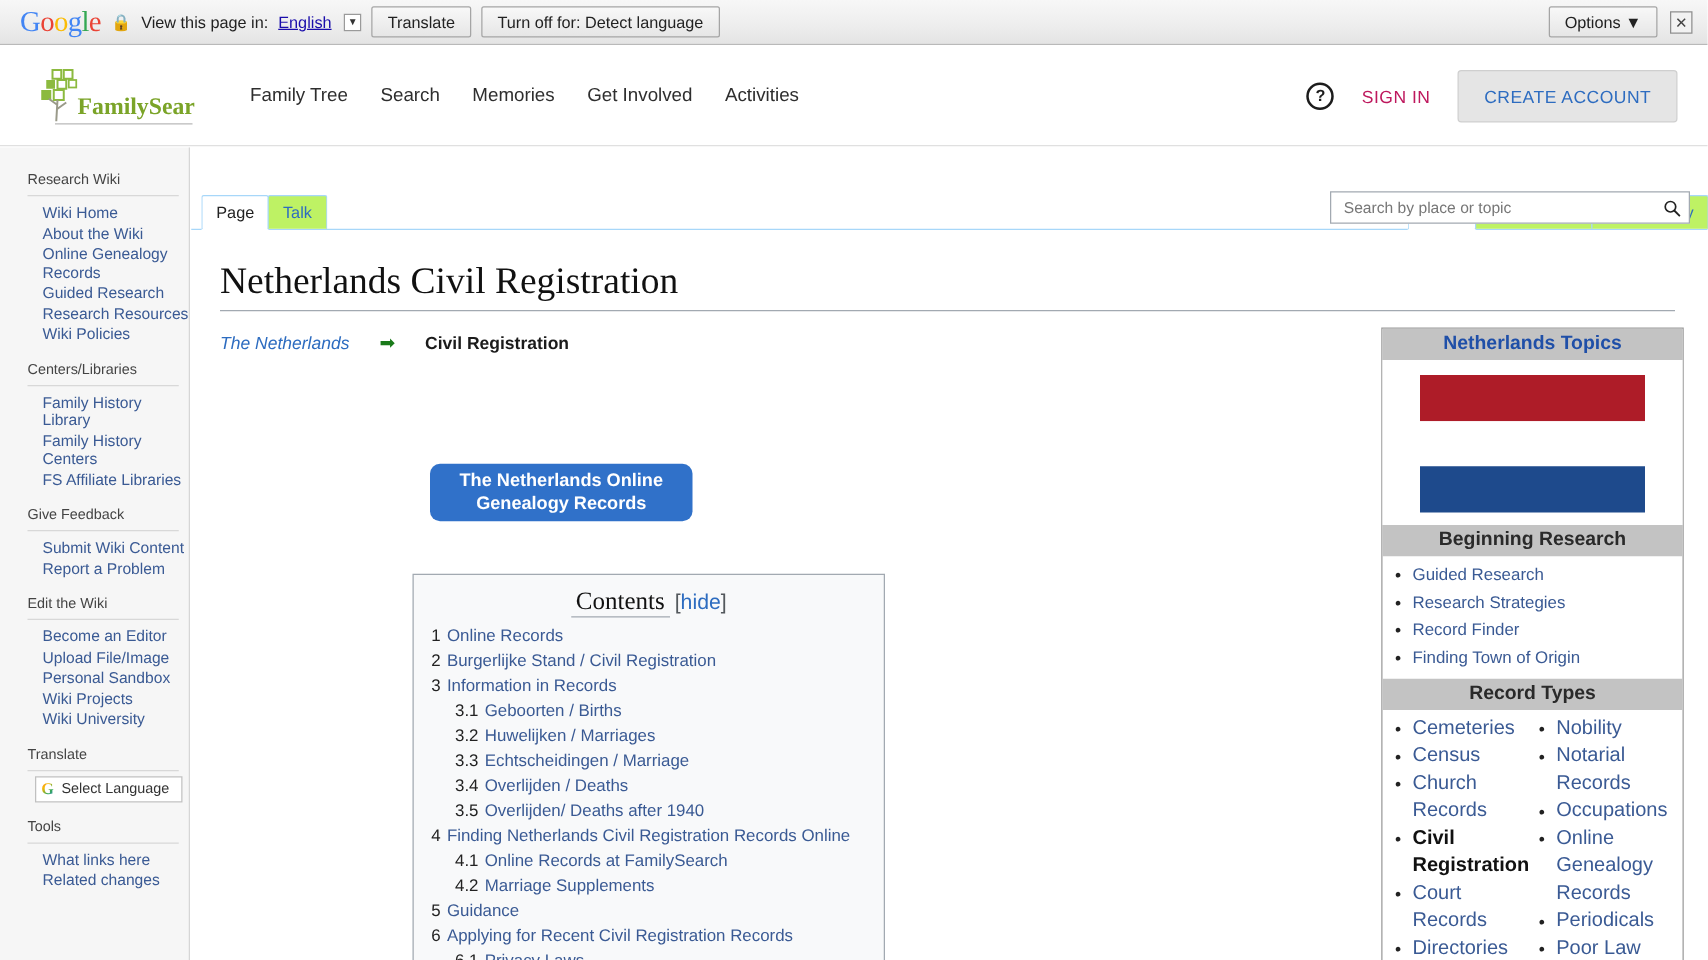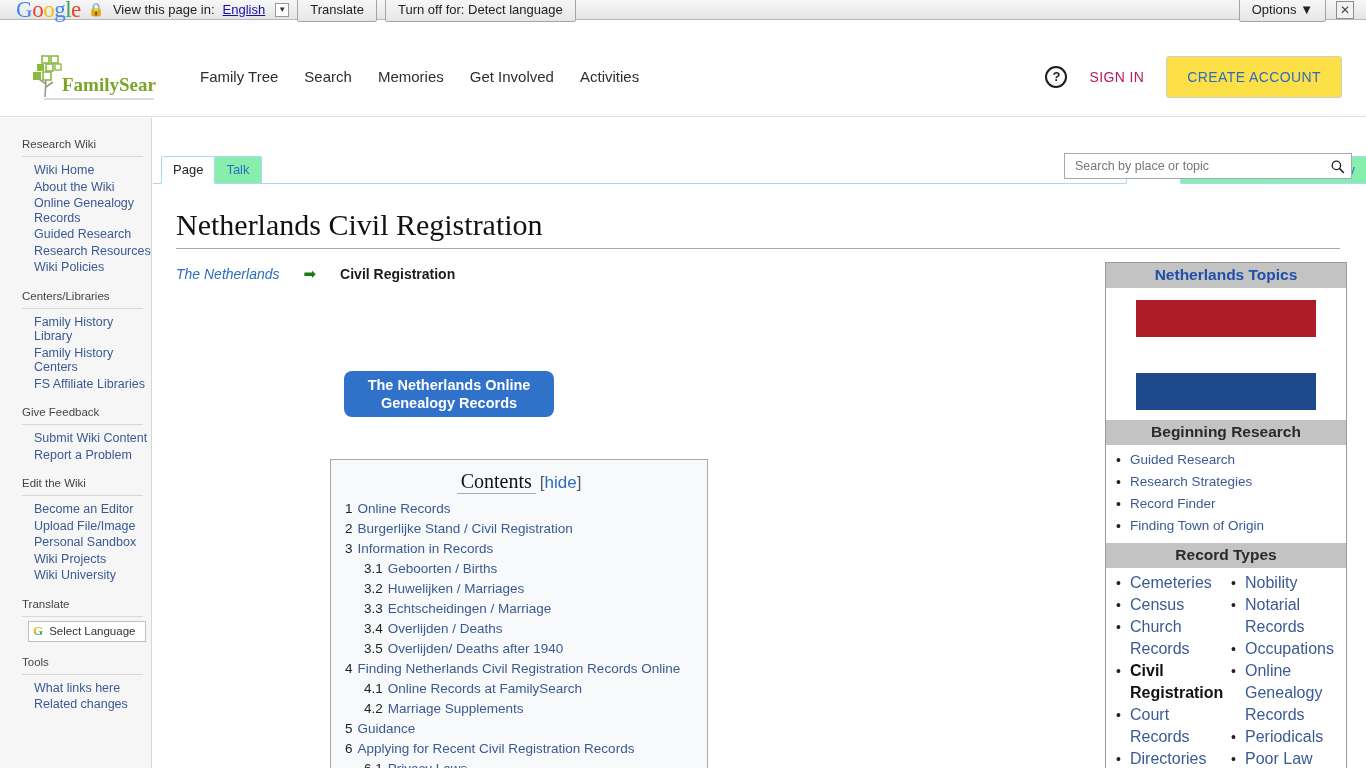--- a/index.html
+++ b/index.html
@@ -9,21 +9,21 @@
     overflow: hidden;
     background: #ffffff;
     font-family: "Liberation Sans", sans-serif;
     font-size: 13px;
     color: #222;
   }
 
   
   #gtranslate-bar {
     position: absolute; left: 0; top: 0;
-    width: 1366px; height: 20px;
+    width: 1366px; height: 36px;
     background: linear-gradient(to bottom, #f7f7f7 0%, #ededed 60%, #e4e4e4 100%);
     border-bottom: 1px solid #b9b9b9;
     display: flex; align-items: center;
     padding: 0 8px;
   }
   #gtranslate-bar .gt-left { display: flex; align-items: center; gap: 8px; }
   .google-logo { font-family: "Liberation Serif", serif; font-size: 23px; letter-spacing: -0.5px; padding-left: 8px;}
   .google-logo .b { color:#4285F4 } .google-logo .r { color:#EA4335 }
   .google-logo .y { color:#FBBC05 } .google-logo .g { color:#34A853 }
   .lock-icon { color: #6d6d6d; font-size: 13px; }
@@ -60,21 +60,21 @@
     color:#2e2e2e; text-decoration:none; font-size:15px;
   }
   .fs-right { margin-left:auto; display:flex; align-items:center; gap:22px; }
   .help-icon {
     width:22px; height:22px; border:2px solid #1c1c1c; border-radius:50%;
     display:flex; align-items:center; justify-content:center;
     font-size:13px; font-weight:bold; color:#1c1c1c;
   }
   .signin-link { color:#be185d; font-size:14px; letter-spacing:0.4px; text-decoration:none; }
   .create-btn {
-    border:1px solid #cfcfcf; border-radius:3px; background:#fde047;
+    border:1px solid #cfcfcf; border-radius:3px; background:#e5e5e5;
     color:#2d6cc0; font-size:14px; letter-spacing:0.4px;
     padding:12px 20px; cursor:pointer; font-family:"Liberation Sans", sans-serif;
   }
 
   
   #left-sidebar {
     position:absolute; left:0; top:118px; width:152px; height:650px;
     background:#f6f6f6; border-right:1px solid #d6d6d6;
     padding: 12px 0 0 0; overflow:hidden;
   }
@@ -109,21 +109,21 @@
   
   #tab-row {
     position:absolute; left:0; top:38px; width:1213px; height:28px;
     border-bottom:1px solid #a7d7f9; background:transparent;
   }
   .tabs-left { position:absolute; left:8px; bottom:0; display:flex; align-items:flex-end; }
   .tabs-right { position:absolute; right:0; bottom:0; display:flex; align-items:flex-end; }
   .wtab {
     font-size:13px; padding: 5px 11px 5px 11px; line-height:16px;
     border:1px solid #a7d7f9; border-bottom:none;
-    background:#86efac; color:#2d6cc0; text-decoration:none;
+    background:#bef264; color:#2d6cc0; text-decoration:none;
     border-radius:2px 2px 0 0; margin-right:-1px;
   }
   .wtab.active { background:#fff; color:#222; border-bottom:1px solid #fff; margin-bottom:-1px; }
   .search-wrap {
     position:absolute; right:14px; bottom:4px;
     width:288px; height:26px; border:1px solid #a2a9b1; background:#fff;
     display:flex; align-items:center; padding: 0 6px 0 8px;
   }
   .search-wrap input {
     border:none; outline:none; flex:1; font-size:12.5px; color:#222;

